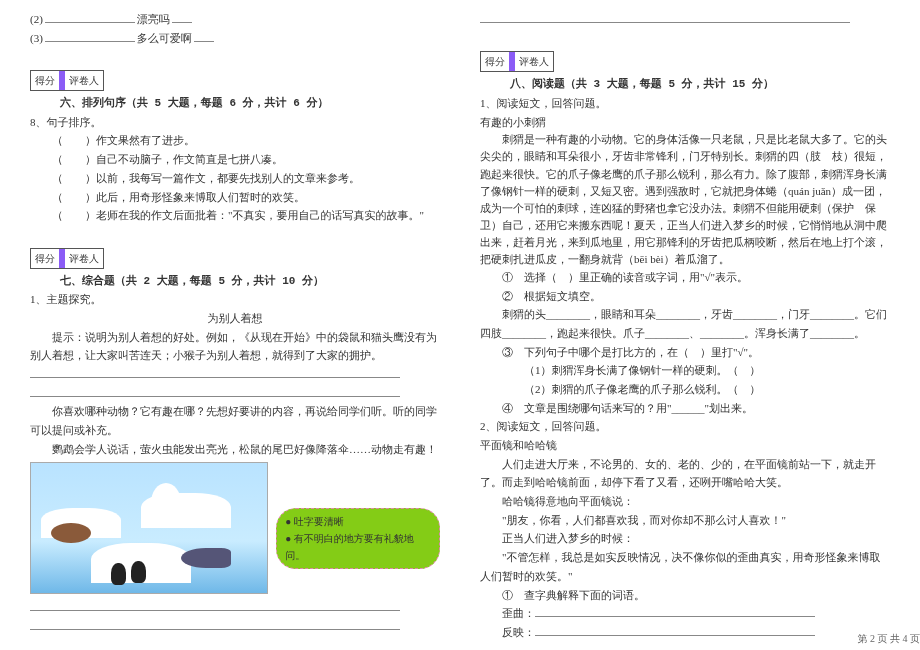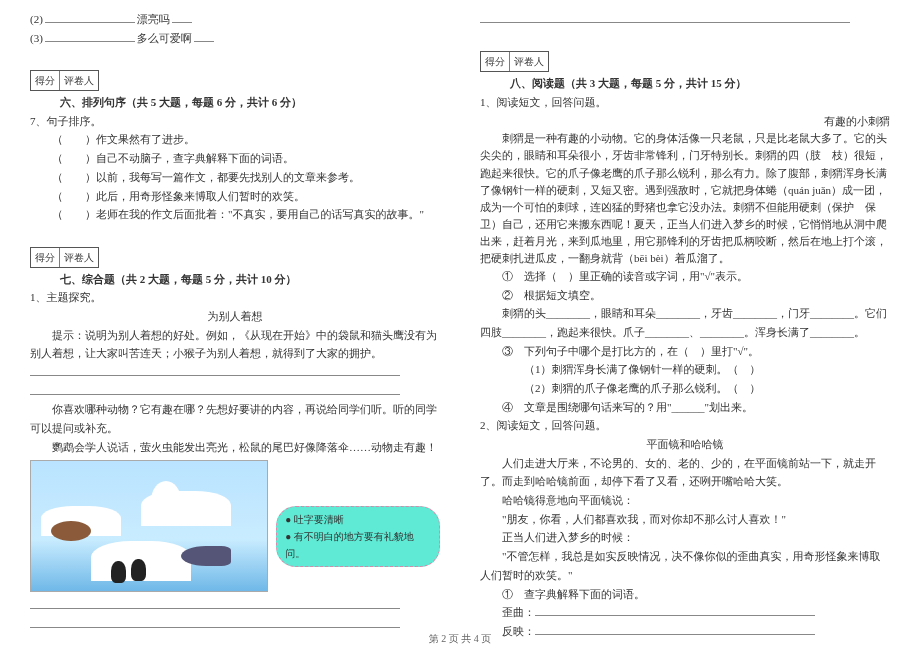--- a/index.html
+++ b/index.html
@@ -29,56 +29,57 @@
     height: 10px;
     margin: 0 2px;
   }
   .score-box {
     display: inline-flex;
     border: 1px solid #555;
     font-size: 10px;
     margin: 4px 0 2px 0;
   }
   .score-box span {
-    border-right: 1px solid #8b5cf6;
+    border-right: 6px solid #8b5cf6;
     padding: 1px 4px;
   }
   .score-box span:last-child { border-right: none; text-align: center; }
   .sect-title {
     font-weight: bold;
     display: inline-block;
     margin-left: 30px;
+    font-family: Liberation Mono, monospace;
   }
   .indent { text-indent: 2em; }
   .bullet-box {
     border: 1px dashed #d8a;
     border-radius: 20px;
     padding: 4px 8px;
     font-size: 10px;
     display: inline-block;
-    background: #5eead4;
+    background: #84cc16;
   }
   .img-placeholder {
     width: 240px;
     height: 130px;
     background: linear-gradient(180deg,#b9e3ff 0%,#c9ecff 60%,#6fb8e8 100%);
     position: relative;
     border: 1px solid #aaa;
     margin: 4px 0;
     overflow: hidden;
   }
   .ice { position:absolute; background:#fff; border-radius:40% 40% 0 0; }
   .flex-row { display:flex; align-items:flex-start; gap:8px; }
   .under { border-bottom:1px solid #888; display:inline-block; min-width:300px; height:12px;}
   .under2 { border-bottom:1px solid #888; display:inline-block; min-width:370px; height:12px;}
   .footer {
     position: absolute;
     bottom: 4px;
     left: 0; right: 0;
-    text-align: center;
+    text-align: right;
     font-size: 10px;
     color: #666;
   }
 </style>
 </head>
 <body>
 
 <div class="page">
 
   <div class="col">
@@ -89,23 +90,23 @@
     <div>
       <span>(3)</span><span class="blank-line" style="min-width:90px"></span><span>多么可爱啊</span><span class="blank-line" style="min-width:20px"></span>
     </div>
 
     <br>
     <div class="score-box">
       <span>得分</span>
         <span>评卷人</span>
     </div>
     <div><span class="sect-title">六、排列句序（共 5 大题，每题 6 分，共计 6 分）</span></div>
-    <div>7、句子排序。</div>
+    <div>8、句子排序。</div>
     <div class="indent">（　　）作文果然有了进步。</div>
-    <div class="indent">（　　）自己不动脑子，查字典解释下面的词语。</div>
+    <div class="indent">（　　）自己不动脑子，作文简直是七拼八凑。</div>
     <div class="indent">（　　）以前，我每写一篇作文，都要先找别人的文章来参考。</div>
     <div class="indent">（　　）此后，用奇形怪象来博取人们暂时的欢笑。</div>
     <div class="indent">（　　）老师在我的作文后面批着："不真实，要用自己的话写真实的故事。"</div>
 
     <br>
     <div class="score-box">
       <span>得分</span>
         <span>评卷人</span>
     </div>
     <div><span class="sect-title">七、综合题（共 2 大题，每题 5 分，共计 10 分）</span></div>
@@ -143,32 +144,32 @@
   <div class="col">
     <div><span class="under2"></span></div>
     <br>
     <div class="score-box">
       <span>得分</span>
         <span>评卷人</span>
     </div>
     <div><span class="sect-title">八、阅读题（共 3 大题，每题 5 分，共计 15 分）</span></div>
 
     <div>1、阅读短文，回答问题。</div>
-    <div style="text-align:right">有趣的小刺猬</div>
+    <div style="text-align:left">有趣的小刺猬</div>
     <div class="indent" style="line-height:1.55">刺猬是一种有趣的小动物。它的身体活像一只老鼠，只是比老鼠大多了。它的头尖尖的，眼睛和耳朵很小，牙齿非常锋利，门牙特别长。刺猬的四（肢　枝）很短，跑起来很快。它的爪子像老鹰的爪子那么锐利，那么有力。除了腹部，刺猬浑身长满了像钢针一样的硬刺，又短又密。遇到强敌时，它就把身体蜷（quán  juǎn）成一团，成为一个可怕的刺球，连凶猛的野猪也拿它没办法。刺猬不但能用硬刺（保护　保卫）自己，还用它来搬东西呢！夏天，正当人们进入梦乡的时候，它悄悄地从洞中爬出来，赶着月光，来到瓜地里，用它那锋利的牙齿把瓜柄咬断，然后在地上打个滚，把硬刺扎进瓜皮，一翻身就背（bēi  bèi）着瓜溜了。</div>
     <div class="indent">①　选择（　）里正确的读音或字词，用"√"表示。</div>
     <div class="indent">②　根据短文填空。</div>
     <div class="indent">刺猬的头________，眼睛和耳朵________，牙齿________，门牙________。它们四肢________，跑起来很快。爪子________、________。浑身长满了________。</div>
     <div class="indent">③　下列句子中哪个是打比方的，在（　）里打"√"。</div>
     <div style="text-indent:4em">（1）刺猬浑身长满了像钢针一样的硬刺。（　）</div>
     <div style="text-indent:4em">（2）刺猬的爪子像老鹰的爪子那么锐利。（　）</div>
     <div class="indent">④　文章是围绕哪句话来写的？用"______"划出来。</div>
 
     <div>2、阅读短文，回答问题。</div>
-    <div style="text-align:center">平面镜和哈哈镜</div>
+    <div style="text-align:left">平面镜和哈哈镜</div>
     <div class="indent">人们走进大厅来，不论男的、女的、老的、少的，在平面镜前站一下，就走开了。而走到哈哈镜前面，却停下看了又看，还咧开嘴哈哈大笑。</div>
     <div class="indent">哈哈镜得意地向平面镜说：</div>
     <div class="indent">"朋友，你看，人们都喜欢我，而对你却不那么讨人喜欢！"</div>
     <div class="indent">正当人们进入梦乡的时候：</div>
     <div class="indent">"不管怎样，我总是如实反映情况，决不像你似的歪曲真实，用奇形怪象来博取人们暂时的欢笑。"</div>
     <div class="indent">①　查字典解释下面的词语。</div>
     <div class="indent"><span>歪曲：</span><span class="under" style="min-width:280px"></span></div>
     <div class="indent"><span>反映：</span><span class="under" style="min-width:280px"></span></div>
     
     

